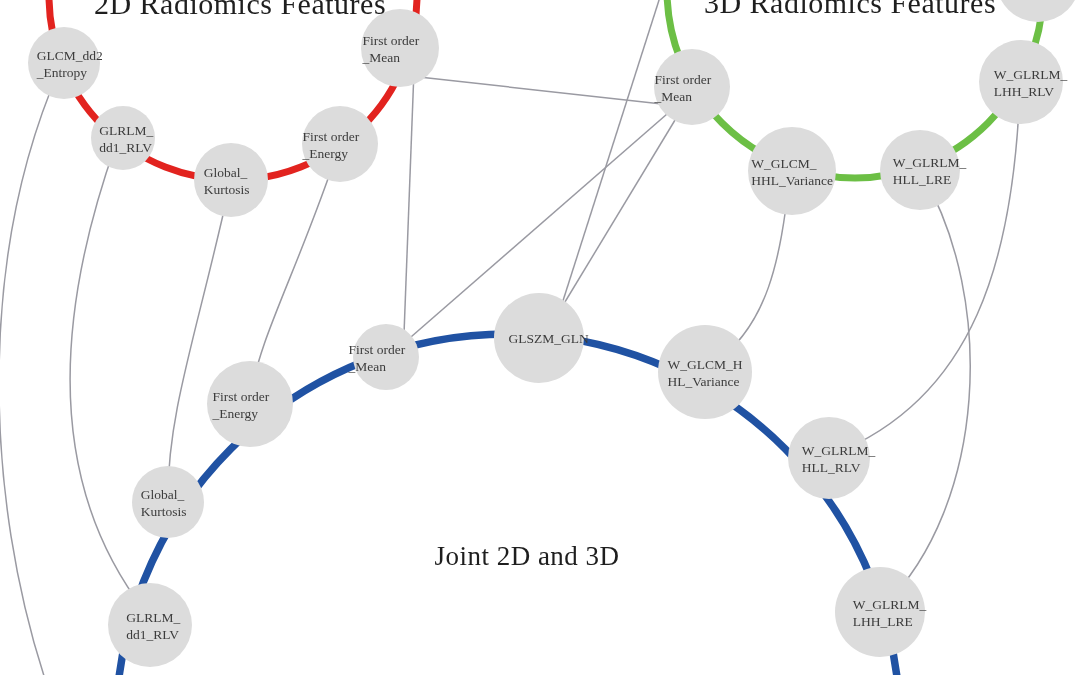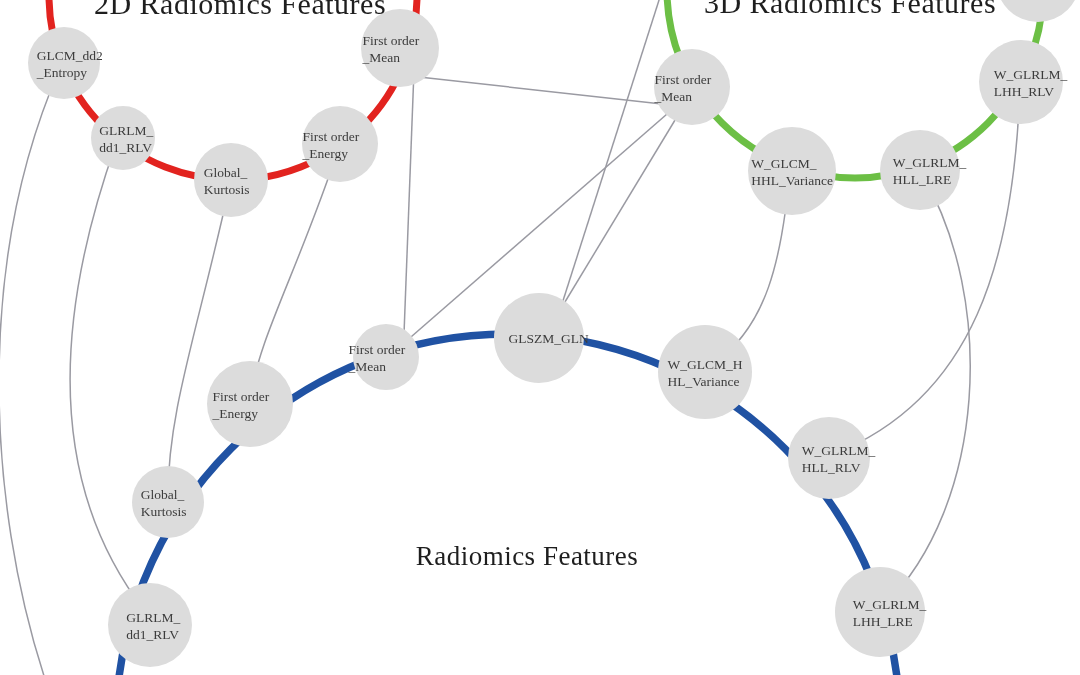--- a/index.html
+++ b/index.html
@@ -68,14 +68,14 @@
     <text x="667.6" font-size="13.5" fill="#3c3c3c" font-family="&quot;Liberation Serif&quot;, serif" class="node-label"><tspan x="667.6" y="369">W_GLCM_H</tspan><tspan x="667.6" y="386">HL_Variance</tspan></text>
     <text x="801.8" font-size="13.5" fill="#3c3c3c" font-family="&quot;Liberation Serif&quot;, serif" class="node-label"><tspan x="801.8" y="455">W_GLRLM_</tspan><tspan x="801.8" y="472">HLL_RLV</tspan></text>
     <text x="852.8" font-size="13.5" fill="#3c3c3c" font-family="&quot;Liberation Serif&quot;, serif" class="node-label"><tspan x="852.8" y="609">W_GLRLM_</tspan><tspan x="852.8" y="626">LHH_LRE</tspan></text>
   </svg>
 
 <div class="title" id="title-2d">2D Radiomics Features</div>
 
 <div class="title" id="title-3d">3D Radiomics Features</div>
 
 <div class="title" id="title-joint">
-  <div>Radiomics Features</div>
+  <div>Joint 2D and 3D</div>
 </div>
 
 </body></html>

